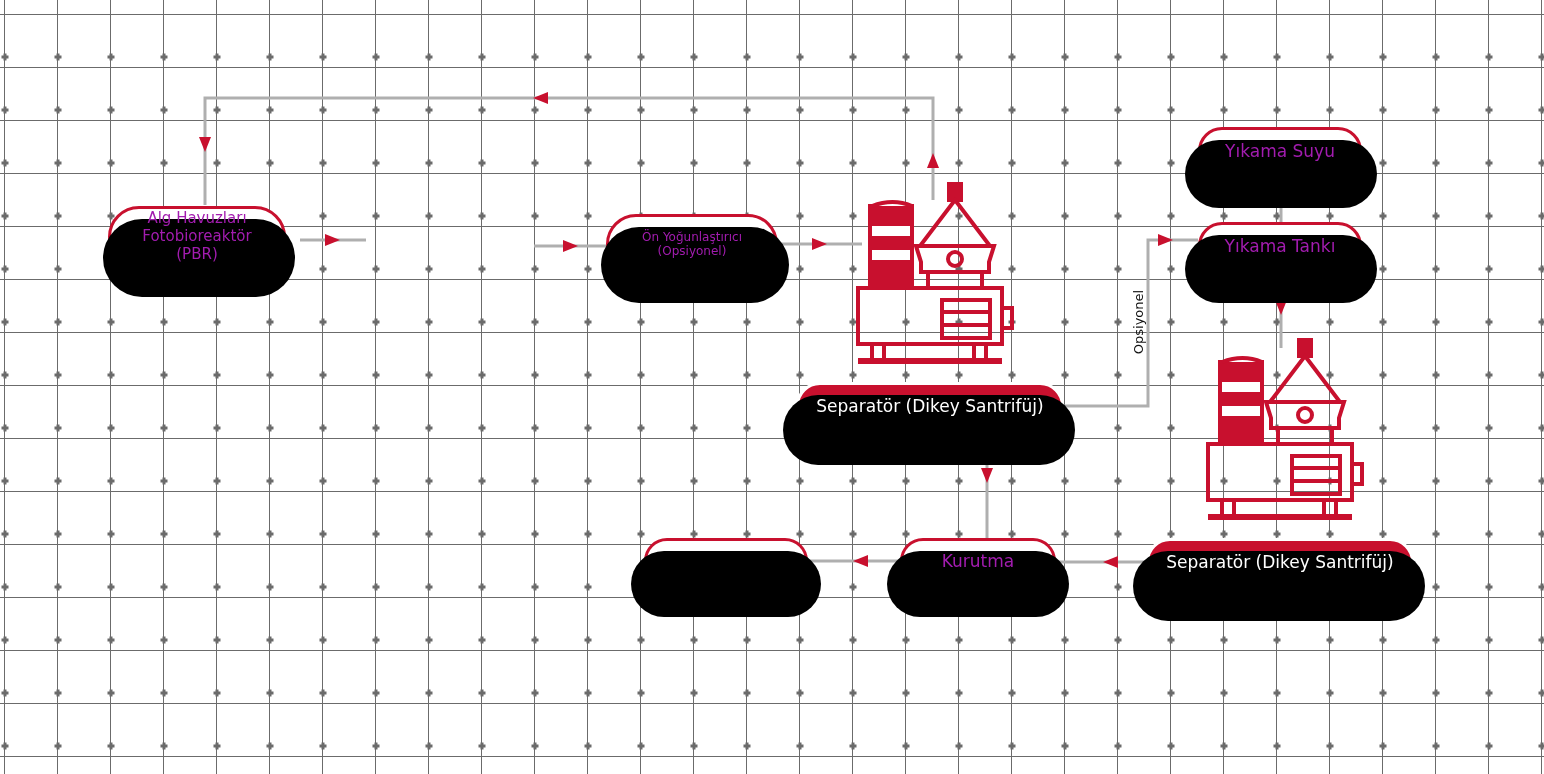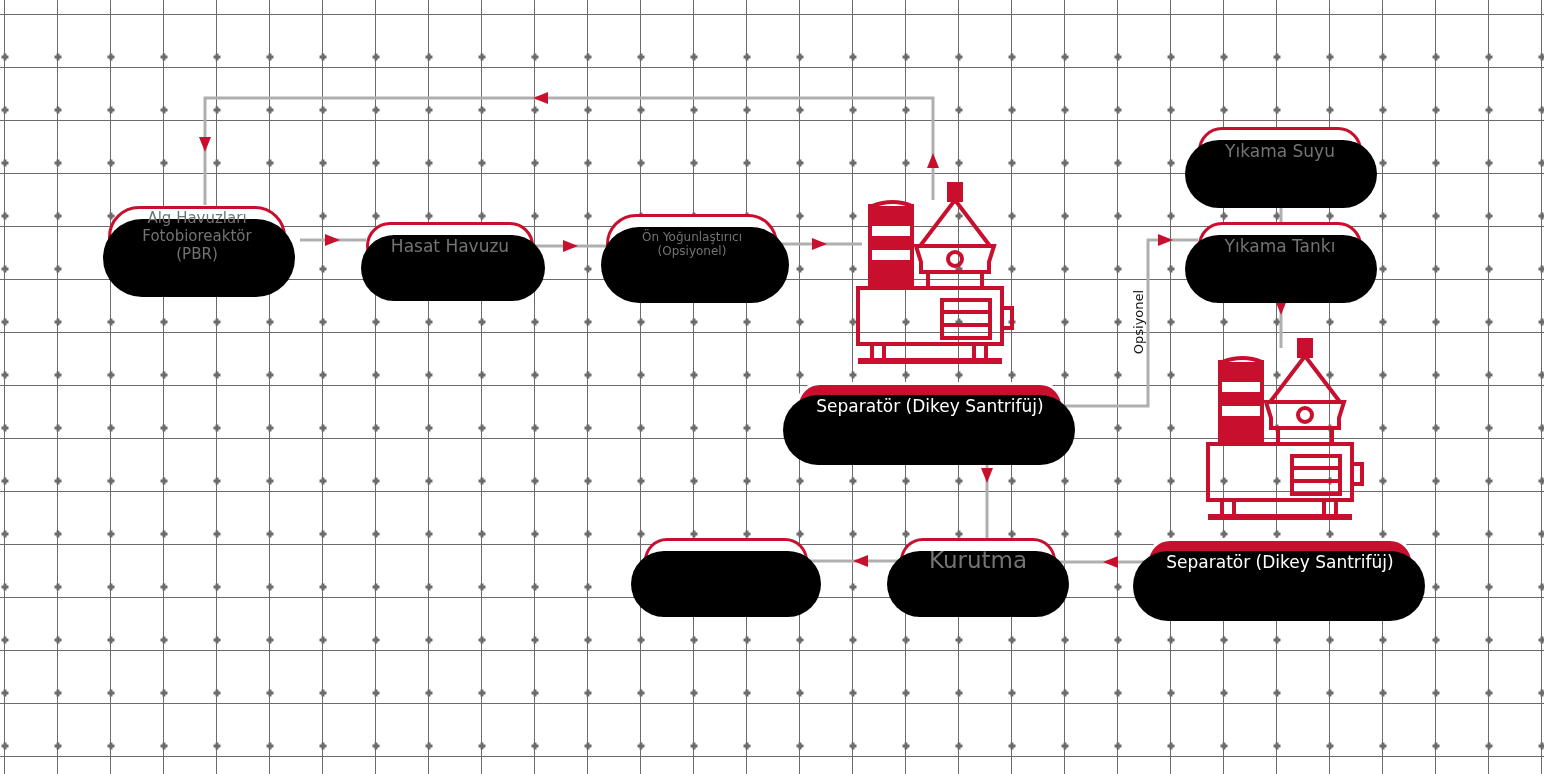--- a/index.html
+++ b/index.html
@@ -48,21 +48,21 @@
   }
   .node .shadow {
     position: absolute;
     background: #000000;
     border-radius: 999px;
     z-index: -1;
   }
   .node-white {
     background: #ffffff;
     border: 3px solid #C8102E;
-    color: #737373;
+    color: #a21caf;
   }
   .node-red {
     background: #C8102E;
     border: 3px solid #ffffff;
     color: #ffffff;
   }
   .node-label {
     position: relative;
     z-index: 2;
     padding: 0 10px;
@@ -204,24 +204,20 @@
     </g>
   </svg>
 
   <div class="node node-white" style="left:108px; top:206px; width:178px; height:62px; font-size:15px;">
     <div class="shadow" style="left:-8px; top:10px; width:192px; height:78px;"></div>
     <span class="node-label">Alg Havuzları
 Fotobioreaktör
 (PBR)</span>
   </div>
 
-  <div class="node node-white" style="left:366px; top:222px; width:168px; height:48px; font-size:17px;">
-    <div class="shadow" style="left:-8px; top:10px; width:184px; height:66px;"></div>
-    <span class="node-label">Hasat Havuzu</span>
-  </div>
 
   <div class="node node-white" style="left:606px; top:214px; width:172px; height:60px; font-size:12px;">
     <div class="shadow" style="left:-8px; top:10px; width:188px; height:76px;"></div>
     <span class="node-label">Ön Yoğunlaştırıcı
 (Opsiyonel)</span>
   </div>
 
   <div class="node node-red" style="left:796px; top:382px; width:268px; height:48px; font-size:17px;">
     <div class="shadow" style="left:-16px; top:10px; width:292px; height:70px;"></div>
     <span class="node-label">Separatör (Dikey Santrifüj)</span>
@@ -235,21 +231,21 @@
   <div class="node node-white" style="left:1198px; top:222px; width:164px; height:48px; font-size:17px;">
     <div class="shadow" style="left:-16px; top:10px; width:192px; height:68px;"></div>
     <span class="node-label">Yıkama Tankı</span>
   </div>
 
   <div class="node node-red" style="left:1146px; top:538px; width:268px; height:48px; font-size:17px;">
     <div class="shadow" style="left:-16px; top:10px; width:292px; height:70px;"></div>
     <span class="node-label">Separatör (Dikey Santrifüj)</span>
   </div>
 
-  <div class="node node-white" style="left:900px; top:538px; width:156px; height:46px; font-size:23px;">
+  <div class="node node-white" style="left:900px; top:538px; width:156px; height:46px; font-size:17px;">
     <div class="shadow" style="left:-16px; top:10px; width:182px; height:66px;"></div>
     <span class="node-label">Kurutma</span>
   </div>
 
   <div class="node node-white bold-label" style="left:644px; top:538px; width:164px; height:46px; font-size:17px;">
     <div class="shadow" style="left:-16px; top:10px; width:190px; height:66px;"></div>
   </div>
 
   <div class="edge-label" style="left:1138px; top:322px; transform: translate(-50%,-50%) rotate(-90deg);">Opsiyonel</div>
 

